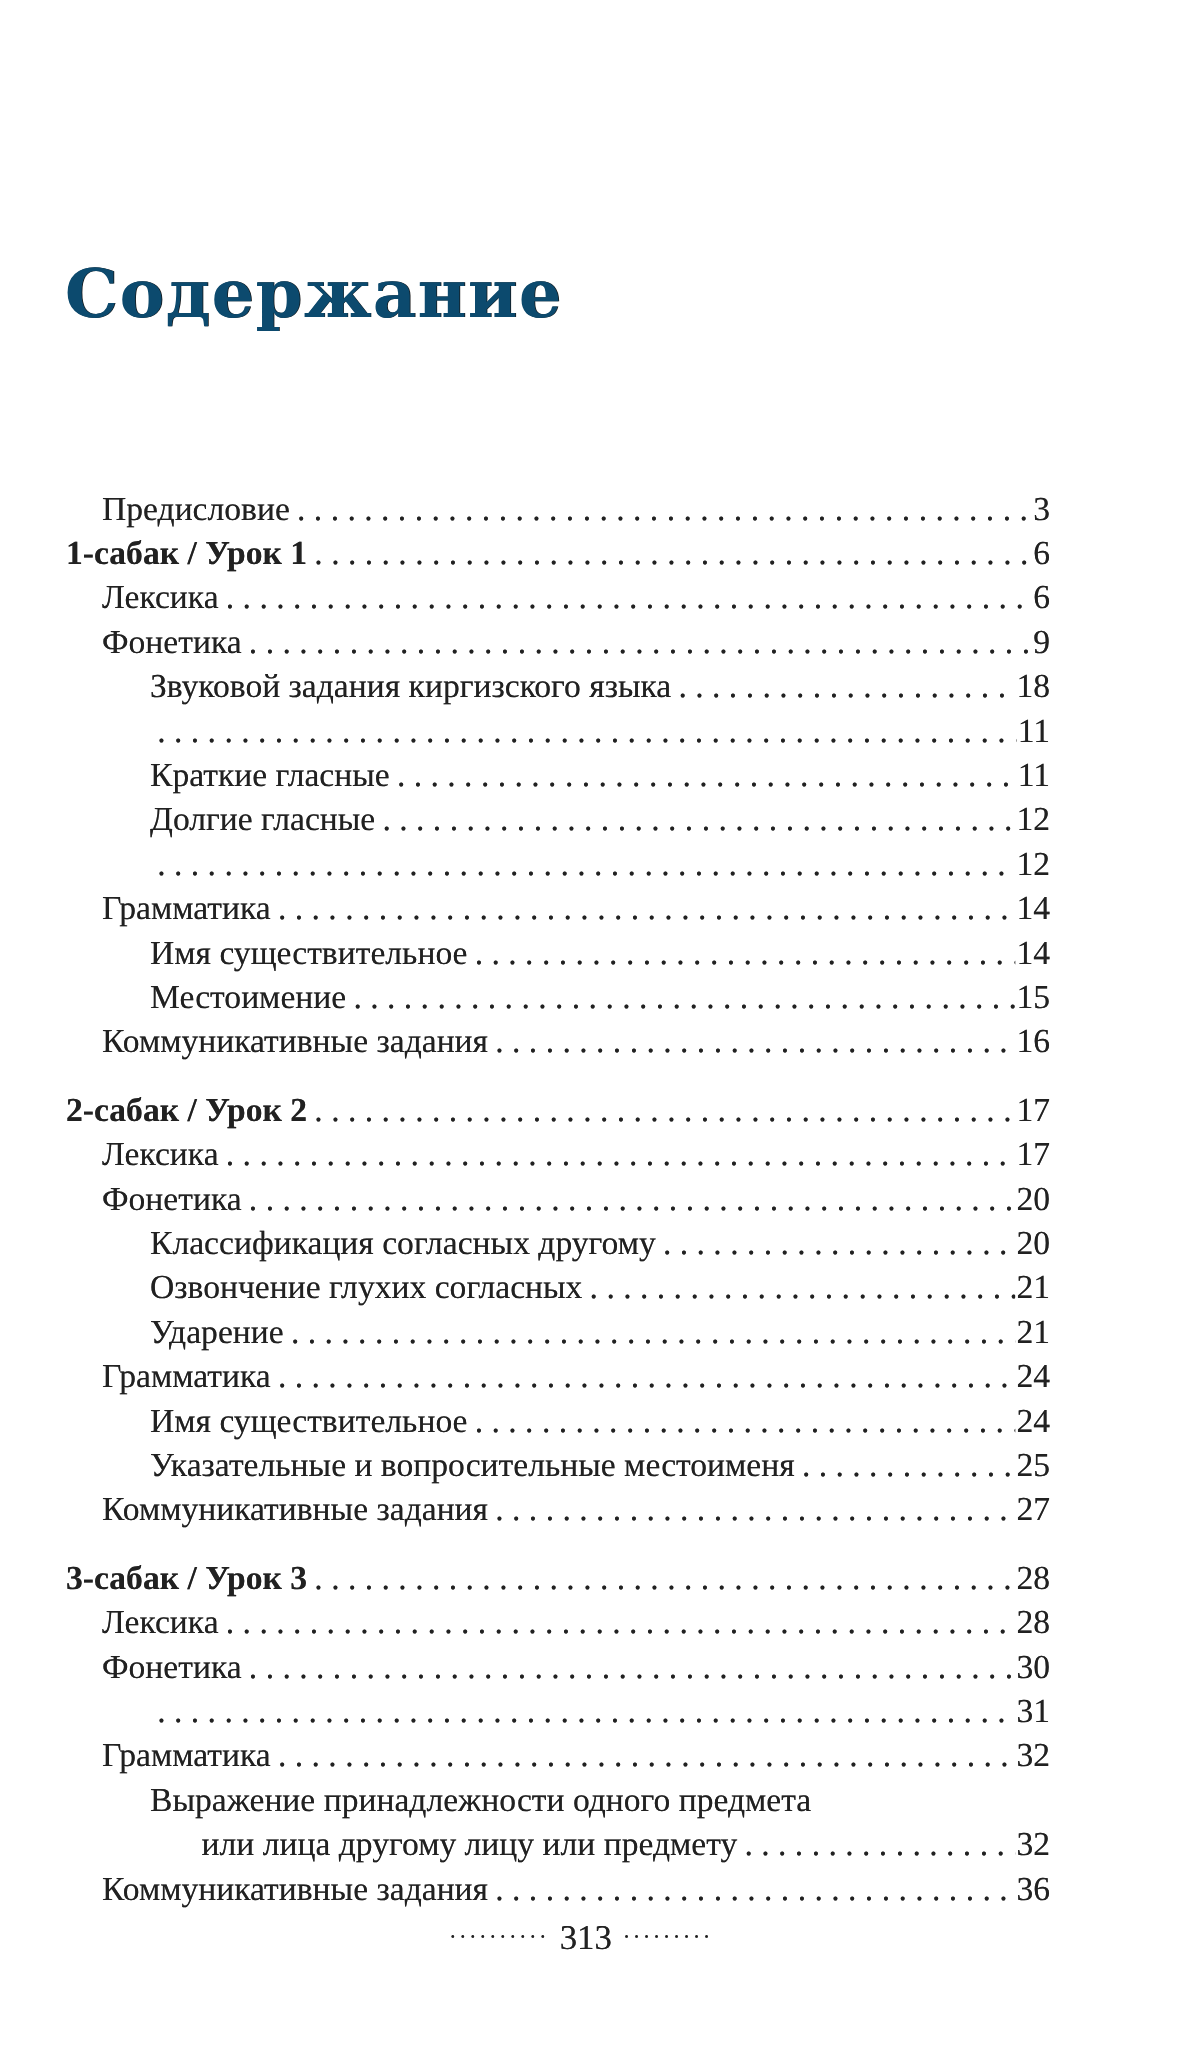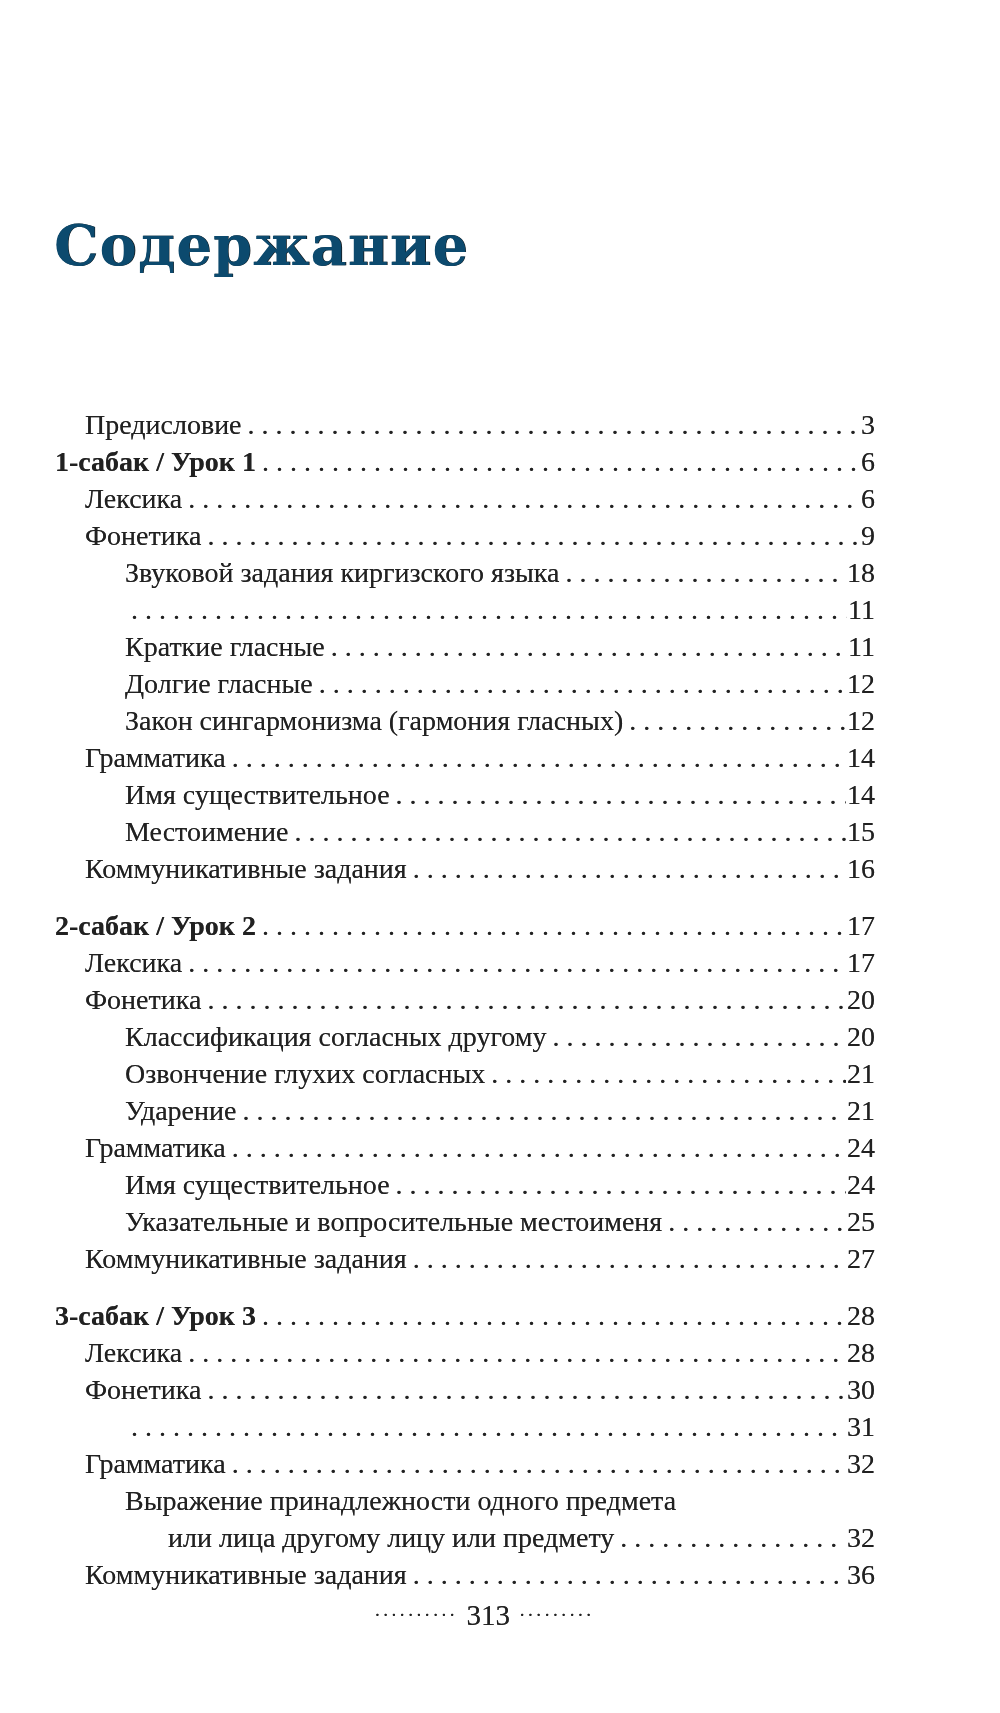--- a/index.html
+++ b/index.html
@@ -134,21 +134,20 @@
     <span class="toc-label">Краткие гласные</span>
     <span class="toc-dots"></span>
     <span class="toc-page">11</span>
   </div>
     <div class="toc-row lv2">
     <span class="toc-label">Долгие гласные</span>
     <span class="toc-dots"></span>
     <span class="toc-page">12</span>
   </div>
     <div class="toc-row lv2">
-    <span class="toc-label">Закон сингармонизма (гармония гласных)</span>
     <span class="toc-dots"></span>
     <span class="toc-page">12</span>
   </div>
     <div class="toc-row lv1">
     <span class="toc-label">Грамматика</span>
     <span class="toc-dots"></span>
     <span class="toc-page">14</span>
   </div>
     <div class="toc-row lv2">
     <span class="toc-label">Имя существительное</span>

